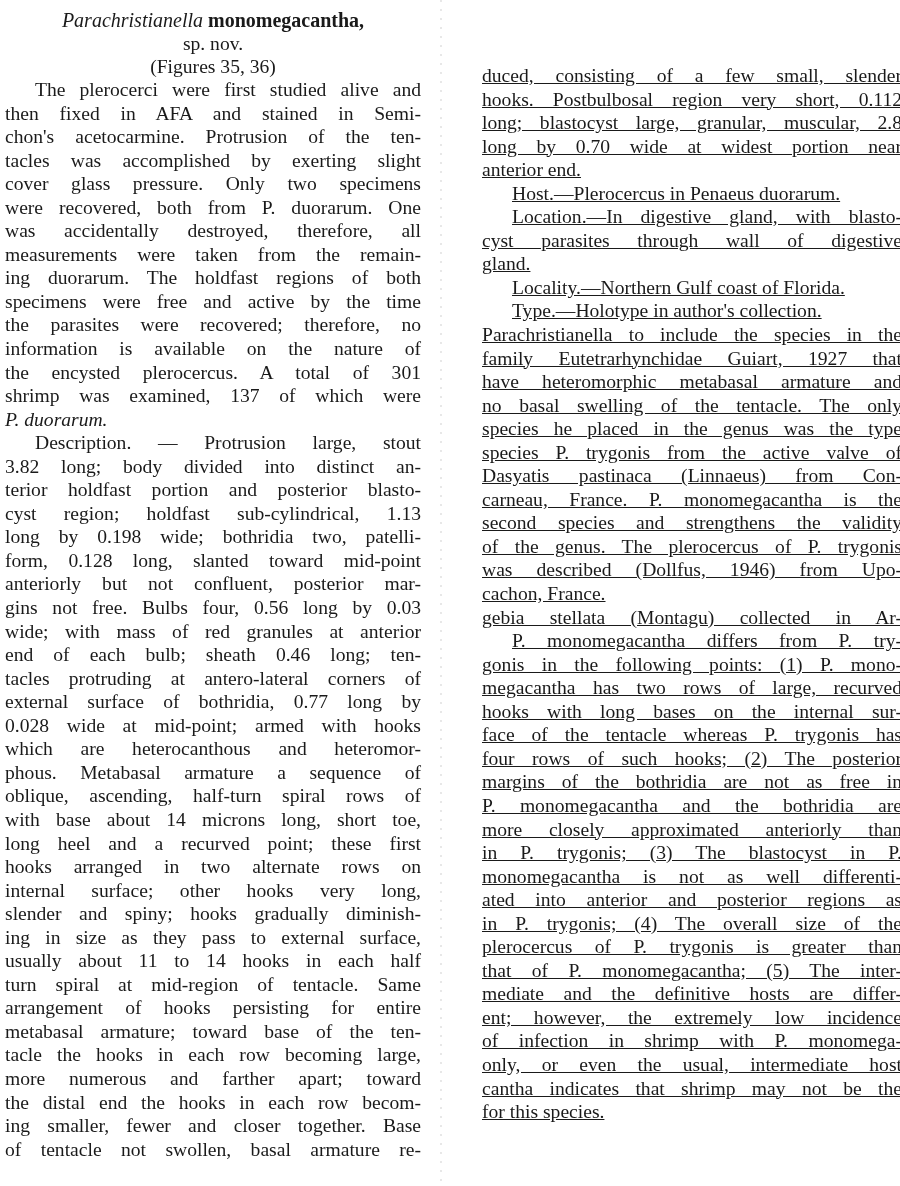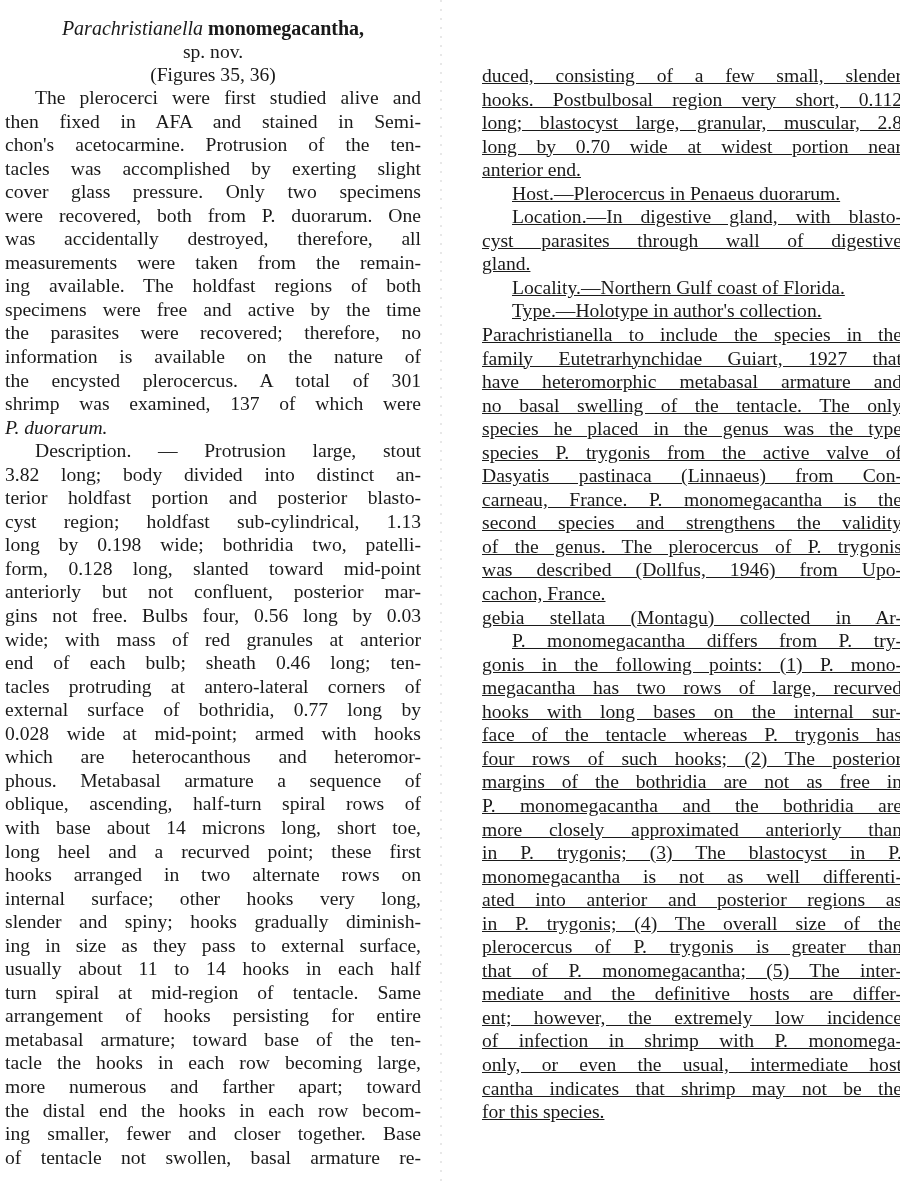--- a/index.html
+++ b/index.html
@@ -8,21 +8,21 @@
       font-family: "Liberation Serif", "DejaVu Serif", serif;
       color: #1a1a1a;
     }
     .col {
       position: absolute; top: 0;
       font-size: 19.6px; line-height: 23.55px;
     }
     .col-left { left: 5px; width: 416px; }
     .col-right { left: 482px; width: 420px; top: 64px; text-decoration: underline; }
     .heading { text-align: center; }
-    .heading .h1 { font-size: 20px; line-height: 24px; margin-top: 16px; }
+    .heading .h1 { font-size: 20px; line-height: 24px; margin-top: 8px; }
     .heading .h1 .genus { font-style: italic; }
     .heading .h1 .species { font-weight: bold; }
     .heading .sub { font-size: 19.6px; line-height: 23px; }
     .line {
       display: block; white-space: nowrap;
       text-align: justify; text-align-last: justify;
       height: 23.55px;
     }
     .line.last { text-align-last: left; }
     .line.indent { padding-left: 30px; }
@@ -49,21 +49,21 @@
   </div>
   <div>
     <span class="line indent">The plerocerci were first studied alive and</span>
     <span class="line">then fixed in AFA and stained in Semi-</span>
     <span class="line">chon's acetocarmine. Protrusion of the ten-</span>
     <span class="line">tacles was accomplished by exerting slight</span>
     <span class="line">cover glass pressure. Only two specimens</span>
     <span class="line">were recovered, both from P. duorarum. One</span>
     <span class="line">was accidentally destroyed, therefore, all</span>
     <span class="line">measurements were taken from the remain-</span>
-    <span class="line">ing available. The holdfast regions of both</span>
+    <span class="line">ing duorarum. The holdfast regions of both</span>
     <span class="line">specimens were free and active by the time</span>
     <span class="line">the parasites were recovered; therefore, no</span>
     <span class="line">information is available on the nature of</span>
     <span class="line">the encysted plerocercus. A total of 301</span>
     <span class="line">shrimp was examined, 137 of which were</span>
     <span class="line last it">P. duorarum.</span>
   </div>
   <div>
     <span class="line indent">Description. — Protrusion large, stout</span>
     <span class="line">3.82 long; body divided into distinct an-</span>

